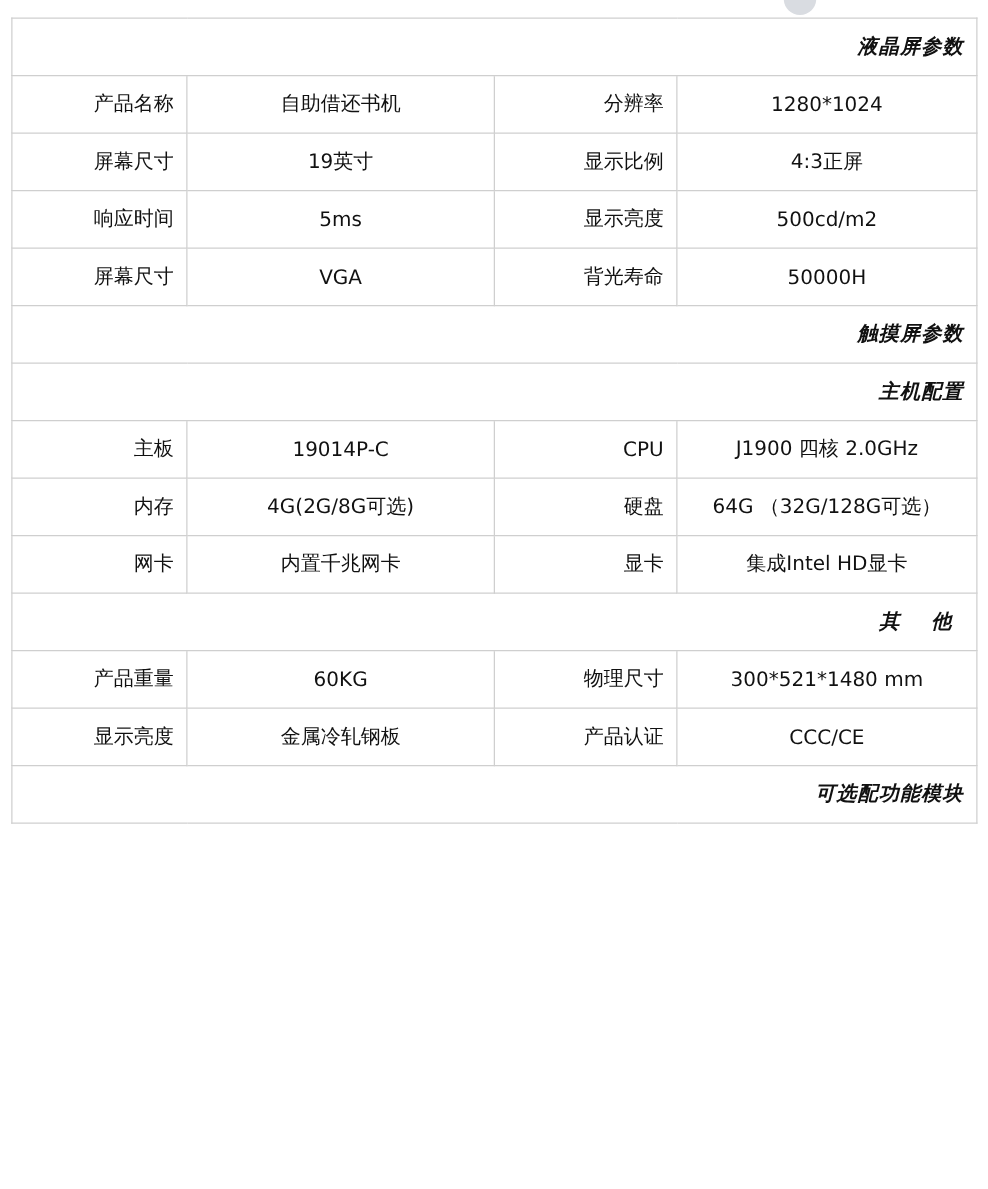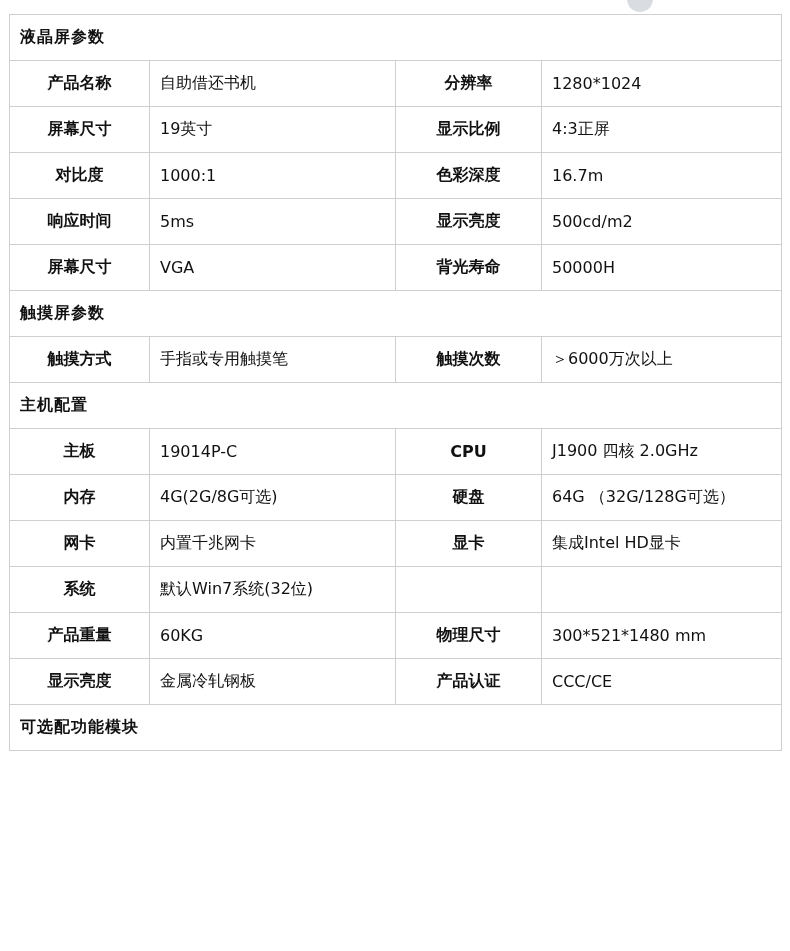--- a/index.html
+++ b/index.html
@@ -41,35 +41,36 @@
   }
   table.spec td {
     border: 1px solid #cfcfcf;
     height: 46px;
     padding: 0 10px;
     font-size: 16px;
     vertical-align: middle;
     box-sizing: border-box;
   }
   .section-title {
-    text-align: left;
+    text-align: right;
     font-size: 21px;
     font-weight: bold;
     letter-spacing: 1px;
     height: 46px;
+    font-style: italic;
   }
   .label {
-    font-weight: bold;
+    font-weight: normal;
     font-size: 17px;
-    text-align: center;
+    text-align: right;
     white-space: nowrap;
   }
   .value {
     font-size: 16px;
-    text-align: left;
+    text-align: center;
   }
   .c1 { width: 140px; }
   .c2 { width: 246px; }
   .c3 { width: 146px; }
   .c4 { width: 240px; }
   .spaced { letter-spacing: 10px; }
 </style>
 </head>
 <body>
 
@@ -97,46 +98,34 @@
         <td class="label">分辨率</td>
         <td class="value">1280*1024</td>
       </tr>
       <tr>
         <td class="label">屏幕尺寸</td>
         <td class="value">19英寸</td>
         <td class="label">显示比例</td>
         <td class="value">4:3正屏</td>
       </tr>
       <tr>
-        <td class="label">对比度</td>
-        <td class="value">1000:1</td>
-        <td class="label">色彩深度</td>
-        <td class="value">16.7m</td>
-      </tr>
-      <tr>
         <td class="label">响应时间</td>
         <td class="value">5ms</td>
         <td class="label">显示亮度</td>
         <td class="value">500cd/m2</td>
       </tr>
       <tr>
         <td class="label">屏幕尺寸</td>
         <td class="value">VGA</td>
         <td class="label">背光寿命</td>
         <td class="value">50000H</td>
       </tr>
 
       <tr>
         <td class="section-title" colspan="4">触摸屏参数</td>
-      </tr>
-      <tr>
-        <td class="label">触摸方式</td>
-        <td class="value">手指或专用触摸笔</td>
-        <td class="label">触摸次数</td>
-        <td class="value">＞6000万次以上</td>
       </tr>
 
       <tr>
         <td class="section-title" colspan="4">主机配置</td>
       </tr>
       <tr>
         <td class="label">主板</td>
         <td class="value">19014P-C</td>
         <td class="label">CPU</td>
         <td class="value">J1900 四核 2.0GHz</td>
@@ -146,27 +135,24 @@
         <td class="value">4G(2G/8G可选)</td>
         <td class="label">硬盘</td>
         <td class="value">64G （32G/128G可选）</td>
       </tr>
       <tr>
         <td class="label">网卡</td>
         <td class="value">内置千兆网卡</td>
         <td class="label">显卡</td>
         <td class="value">集成Intel HD显卡</td>
       </tr>
+
       <tr>
-        <td class="label">系统</td>
-        <td class="value">默认Win7系统(32位)</td>
-        <td class="label"></td>
-        <td class="value"></td>
+        <td class="section-title spaced" colspan="4">其  他</td>
       </tr>
-
       <tr>
         <td class="label">产品重量</td>
         <td class="value">60KG</td>
         <td class="label">物理尺寸</td>
         <td class="value">300*521*1480 mm</td>
       </tr>
       <tr>
         <td class="label">显示亮度</td>
         <td class="value">金属冷轧钢板</td>
         <td class="label">产品认证</td>

